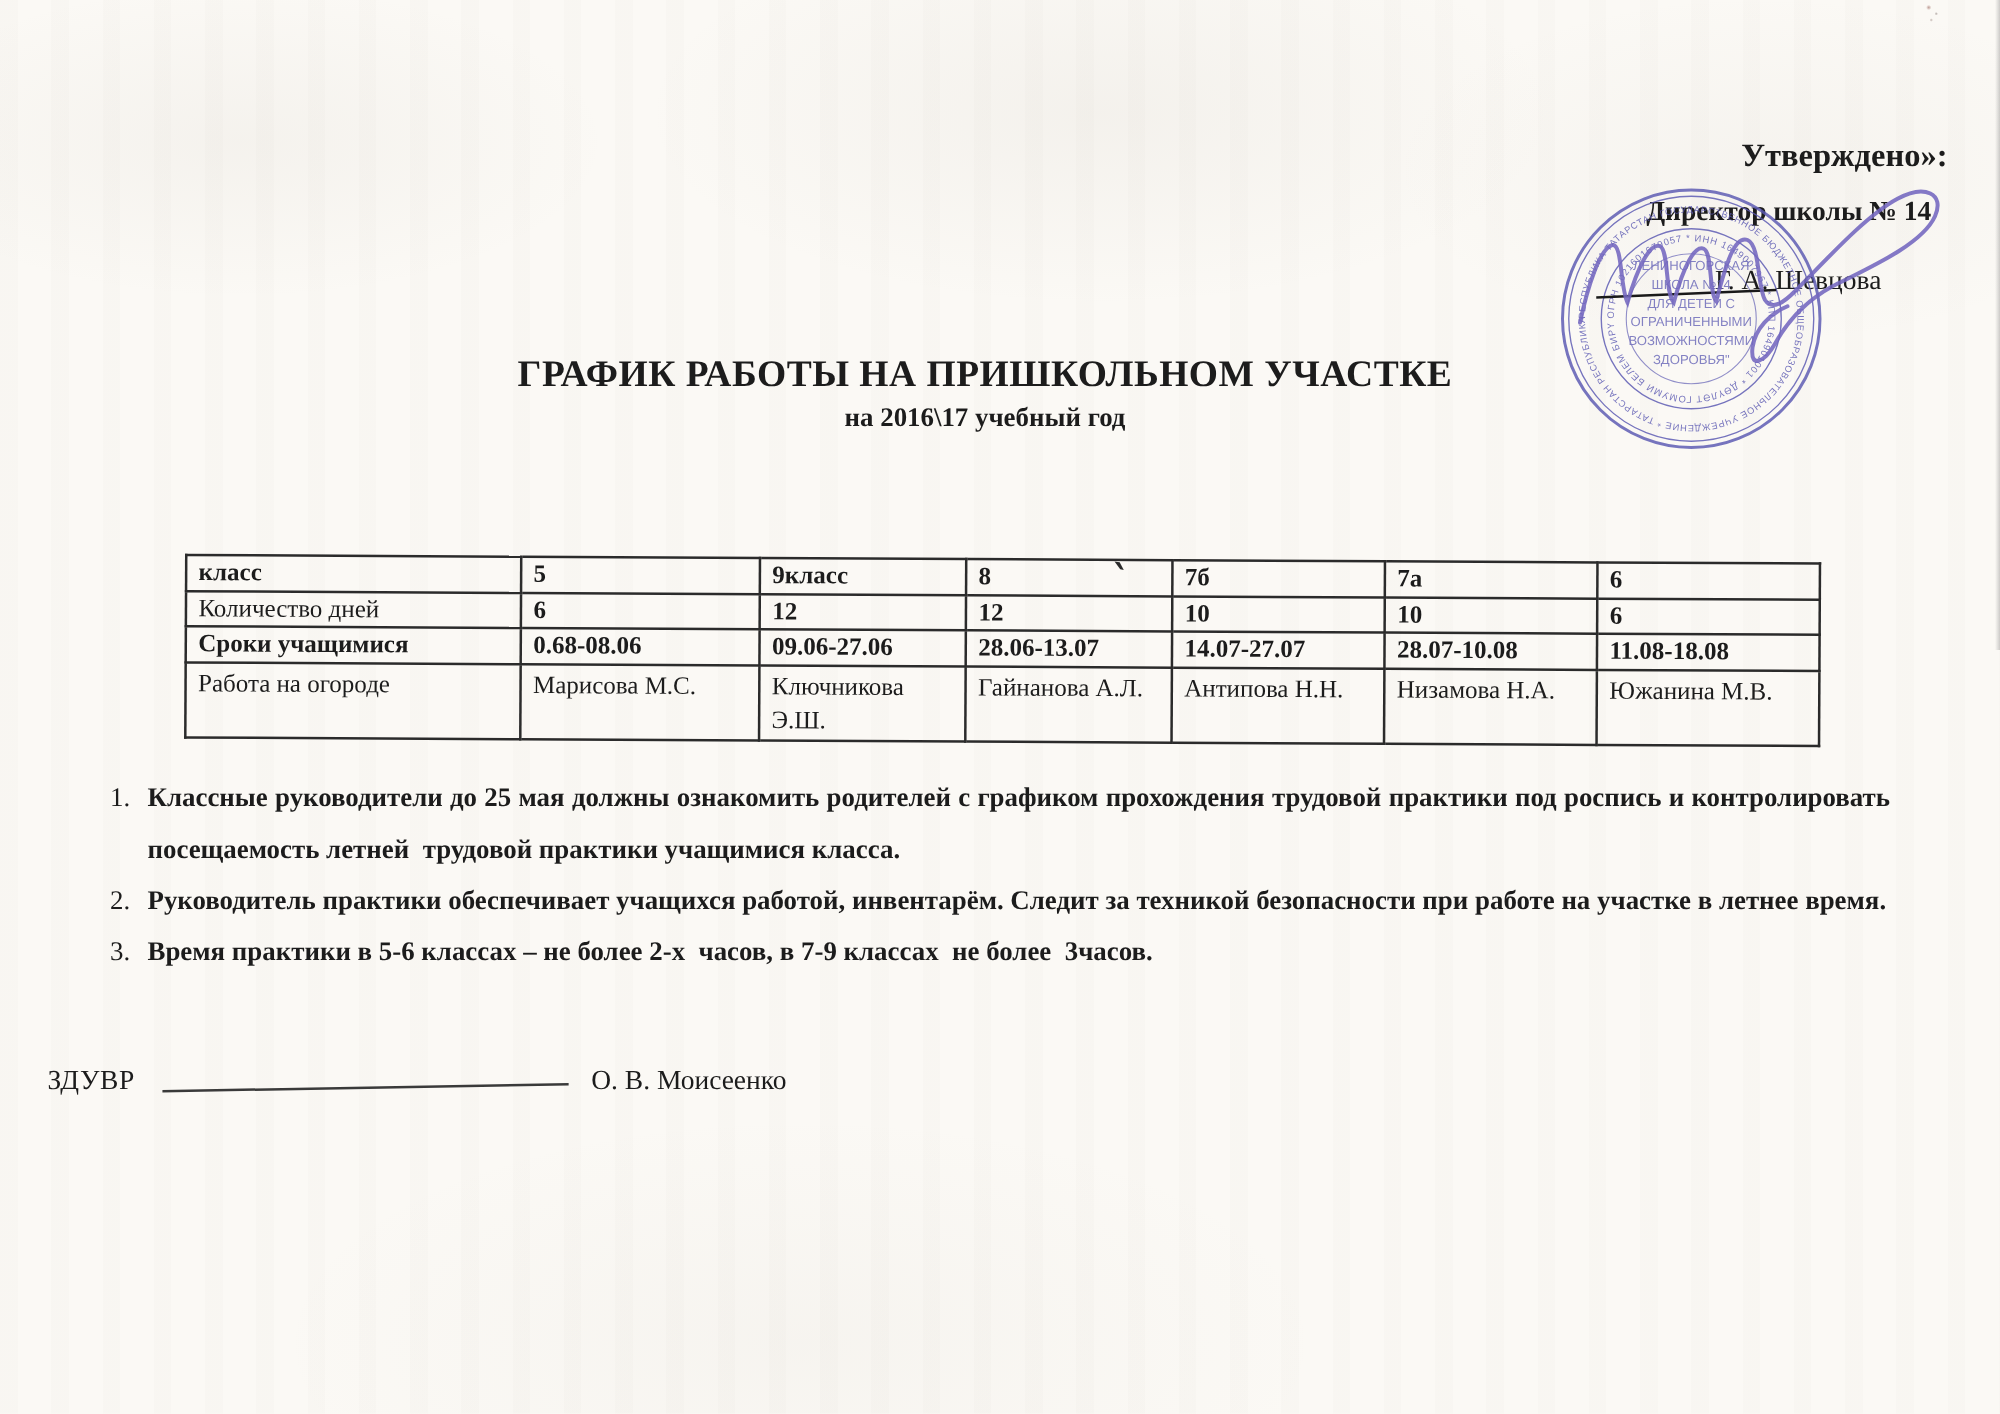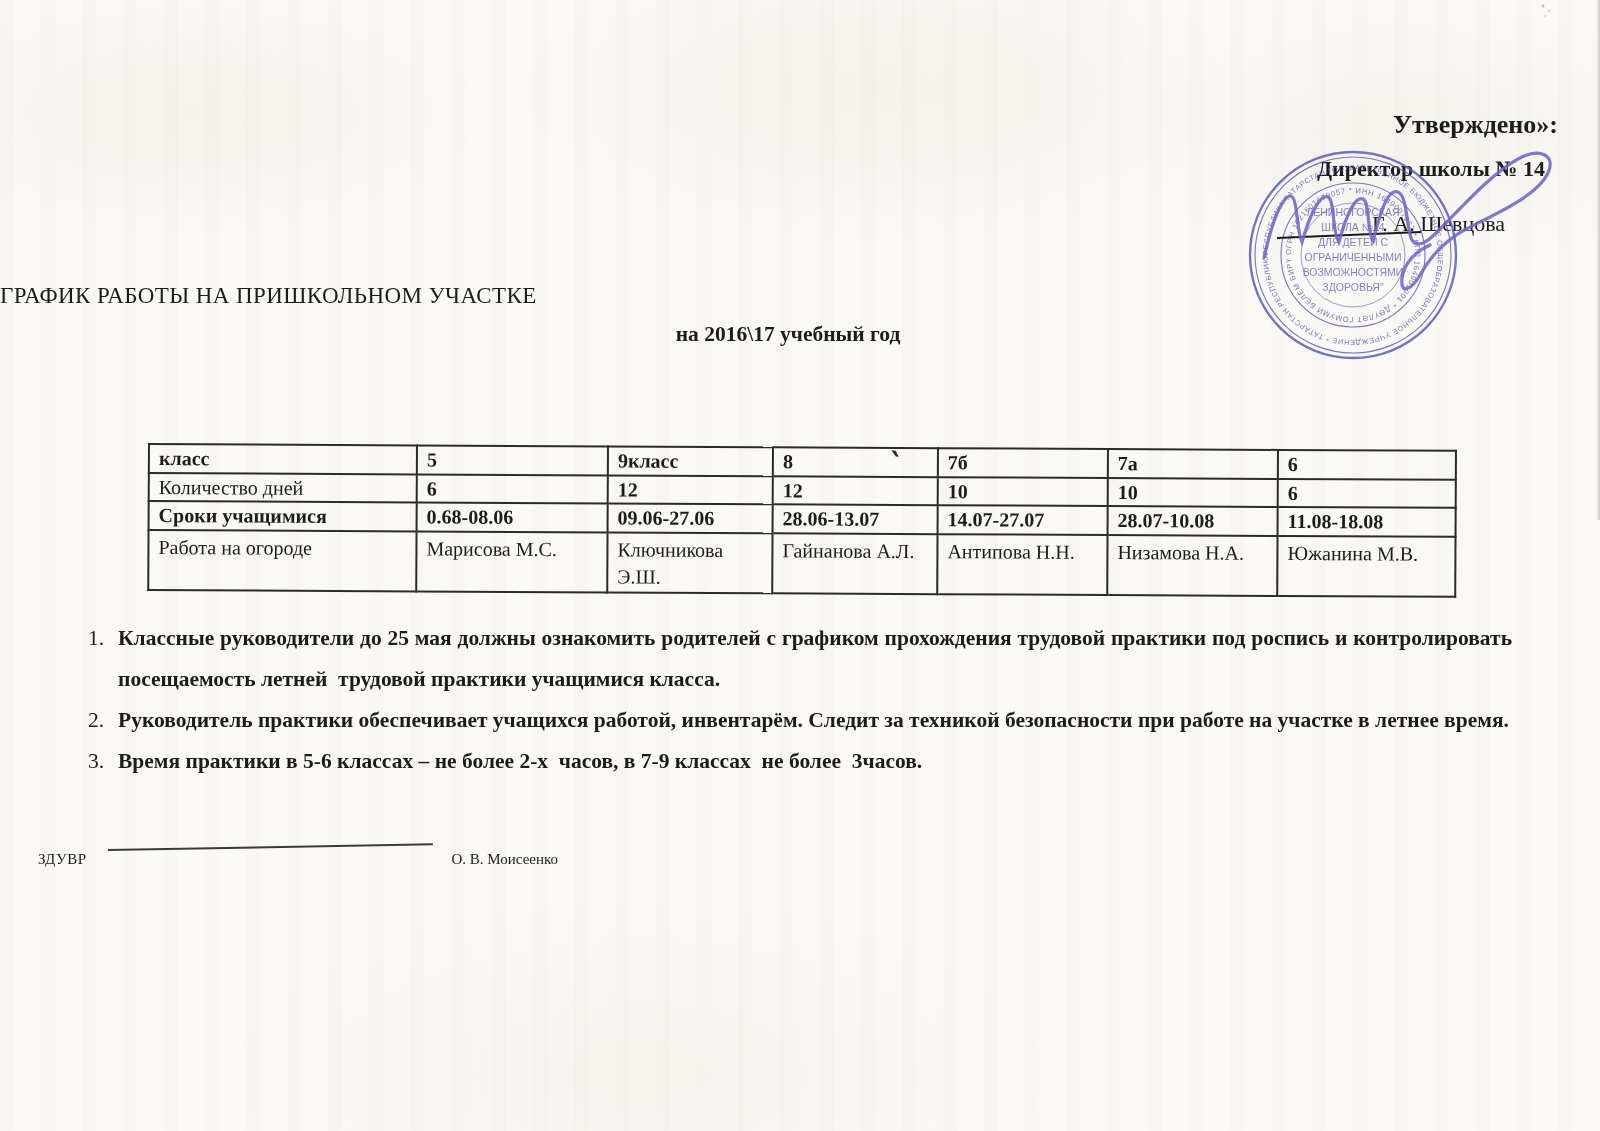--- a/index.html
+++ b/index.html
@@ -34,22 +34,22 @@
   
   .approved-label{position:absolute;top:110px;right:42px;font-size:26px;font-weight:bold;}
   .director-label{position:absolute;top:156px;right:55px;font-size:22px;font-weight:bold;}
   .signer-name{position:absolute;top:211px;left:1372px;font-size:22px;font-weight:normal;}
 
   
   .stamp-svg{position:absolute;left:1238px;top:140px;opacity:0.82;pointer-events:none;}
   .signature-svg{position:absolute;left:1240px;top:128px;pointer-events:none;}
 
   
-  .doc-title{position:absolute;top:283px;left:0;width:1576px;text-align:left;
-    font-size:23px;font-weight:normal;letter-spacing:0.4px;}
+  .doc-title{position:absolute;top:283px;left:0;width:1576px;text-align:center;
+    font-size:30px;font-weight:bold;letter-spacing:0.4px;}
   .doc-subtitle{position:absolute;top:322px;left:0;width:1576px;text-align:center;
     font-size:21.5px;font-weight:bold;}
 
   
   .table-wrap{position:absolute;left:148px;top:443px;width:1307px;
     transform:rotate(0.3deg);transform-origin:left top;}
   table.sched{border-collapse:collapse;width:1307px;table-layout:fixed;
     border:2px solid #2b2b2b;}
   table.sched td{border:2px solid #2b2b2b;padding:1px 8px 1px 9px;font-size:20px;
     vertical-align:middle;overflow:hidden;position:relative;line-height:1.22;}
@@ -58,21 +58,21 @@
   .pen-mark{position:absolute;right:34px;top:-2px;font-size:30px;color:#2a2a2a;
     transform:rotate(8deg);font-family:"DejaVu Sans",sans-serif;}
 
   
   .notes{position:absolute;left:88px;top:618px;width:1430px;}
   .note-item{display:flex;align-items:flex-start;font-size:21.5px;line-height:41px;}
   .note-num{width:30px;flex:0 0 30px;}
   .note-text{width:1394px;text-align:justify;white-space:pre-wrap;font-weight:bold;}
 
   
-  .footer{position:absolute;left:38px;top:851px;display:flex;align-items:flex-start;font-size:15px;}
+  .footer{position:absolute;left:38px;top:851px;display:flex;align-items:flex-end;font-size:22px;}
   .footer-role{letter-spacing:0.5px;}
   .footer-line{display:inline-block;width:325px;height:1px;border-bottom:2px solid #3a3a3a;
     margin:0 18px 0 22px;transform:rotate(-1deg) translateY(-3px);transform-origin:left center;}
 </style>
 </head>
 <body>
 
 <div class="scan-noise"></div>
 <div class="edge-shadow"></div>
 <div class="corner-smudge"></div>

